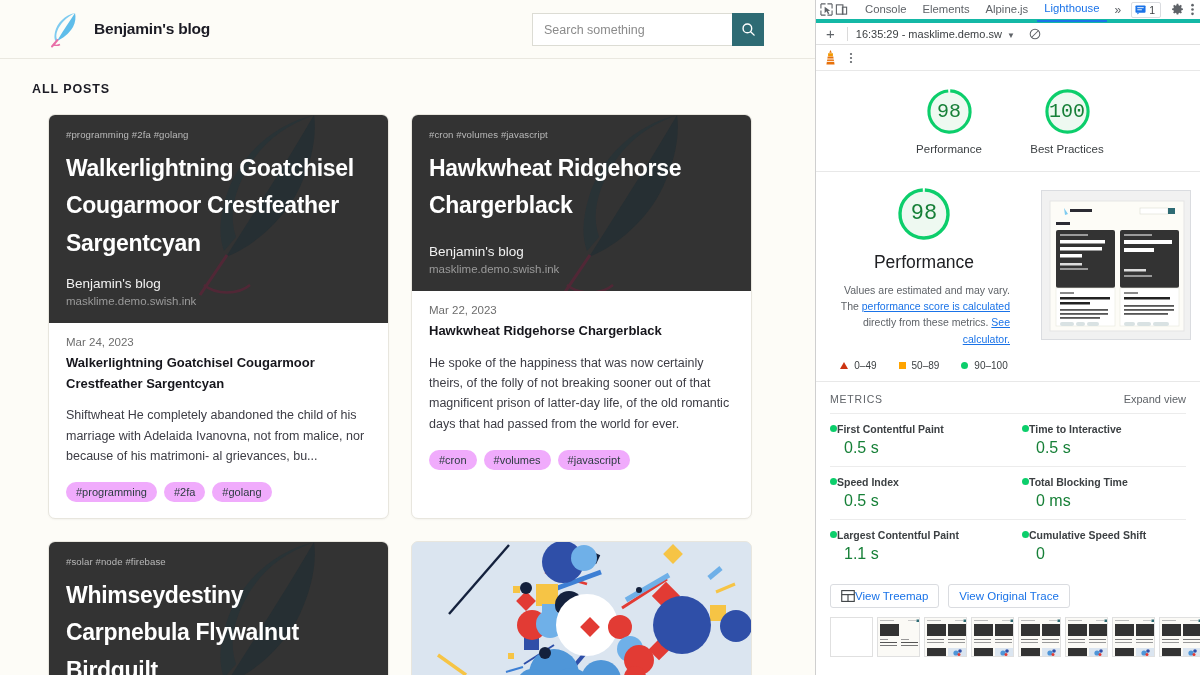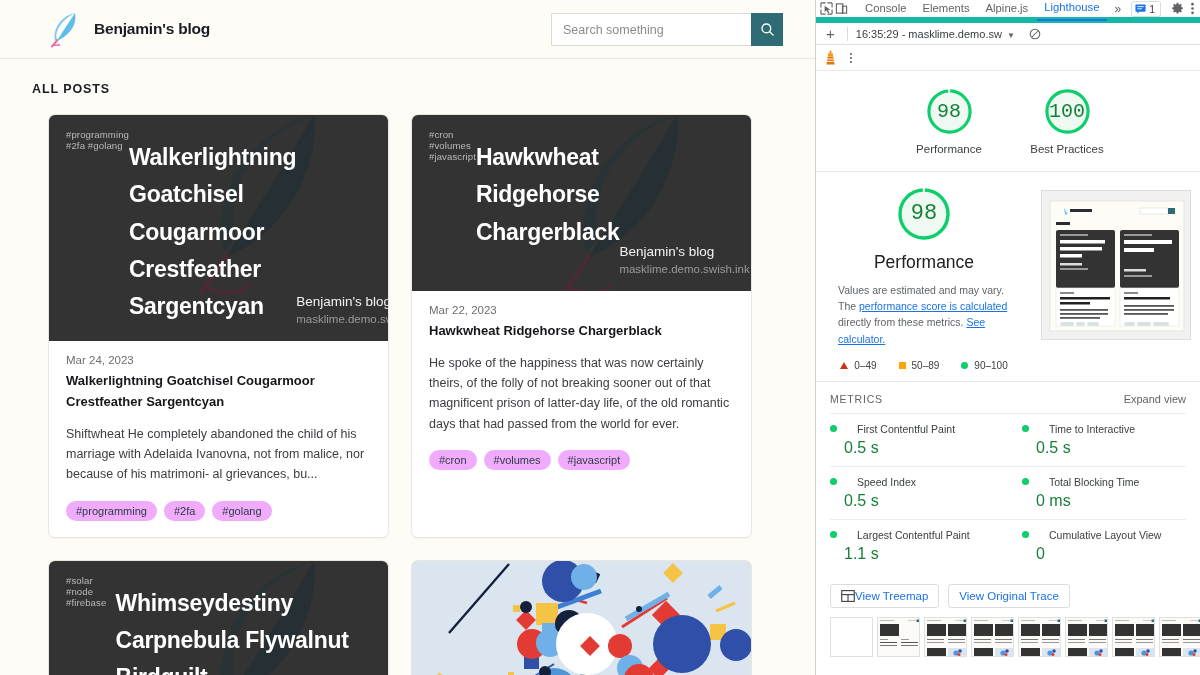--- a/index.html
+++ b/index.html
@@ -13,21 +13,21 @@
   
   .blog { width: 815px; height: 675px; background: #fdfcf7; overflow: hidden; position: relative; }
   .blog-header {
     height: 59px; display: flex; align-items: center;
     border-bottom: 1px solid #eae8e0; background: #fdfcf7;
     padding: 0 24px 0 48px; position: relative;
   }
   .brand { display: flex; align-items: center; gap: 12px; }
   .feather-logo { width: 34px; height: 38px; display: block; }
   .brand-name { font-size: 15.5px; font-weight: bold; color: #1b1b24; letter-spacing: -0.2px; }
-  .search-wrap { position: absolute; left: 551px; top: 13px; display: flex; height: 33px; }
+  .search-wrap { position: absolute; left: 532px; top: 13px; display: flex; height: 33px; }
   .search-input {
     width: 200px; height: 33px; border: 1px solid #dcdcd4; border-right: none;
     background: #fff; padding: 0 11px; font-size: 12.5px; color: #333;
     font-family: "Liberation Sans", sans-serif; outline: none;
   }
   .search-input::placeholder { color: #8b8b8b; }
   .search-btn {
     width: 32px; height: 33px; background: #2e6b74; border: none; cursor: pointer;
     display: flex; align-items: center; justify-content: center;
   }
@@ -39,21 +39,21 @@
     display: grid; grid-template-columns: 341px 341px; gap: 22px;
     padding: 18px 0 0 48px;
   }
   .card {
     background: #fff; border: 1px solid #e8e6de; border-radius: 7px;
     overflow: hidden; box-shadow: 0 1px 2px rgba(0,0,0,.04);
   }
   .card-hero {
     background: #333333; color: #fff; padding: 14px 17px 16px 17px;
     position: relative; overflow: hidden; min-height: 176px;
-    display: flex; flex-direction: row;
+    display: flex; flex-direction: column;
   }
   .card-hero.tall { min-height: 170px; }
   .hero-feather { position: absolute; right: 52px; top: -6px; opacity: .55; }
   .hero-tags { font-size: 9.6px; color: #b9b9b9; position: relative; z-index: 2; letter-spacing: .1px; }
   .hero-title {
     font-size: 23px; font-weight: bold; line-height: 1.62; margin-top: 10px;
     position: relative; z-index: 2; letter-spacing: -0.3px;
   }
   .hero-foot { margin-top: auto; position: relative; z-index: 2; padding-top: 14px; }
   .hero-blog { font-size: 13.5px; color: #f2f2f2; }
@@ -71,21 +71,21 @@
   .art-svg { display: block; width: 100%; height: 170px; }
 
   
   .devtools {
     width: 385px; height: 675px; background: #fff;
     border-left: 1px solid #cfcfcf; display: flex; flex-direction: column;
     font-size: 11px; color: #3c4043;
   }
   .dt-toolbar {
     height: 23px; display: flex; align-items: center; gap: 2px;
-    border-bottom: 6px solid #14b8a6; padding: 0 4px; flex-shrink: 0;
+    border-bottom: 4px solid #14b8a6; padding: 0 4px; flex-shrink: 0;
   }
   .dt-icon-btn {
     width: 20px; height: 19px; display: flex; align-items: center;
     justify-content: center; cursor: pointer; border-radius: 2px;
   }
   .dt-sep { width: 1px; height: 14px; background: #dadada; margin: 0 3px; }
   .dt-tab {
     font-size: 11.3px; color: #5f6368; padding: 3px 7px 3px 7px;
     cursor: pointer; white-space: nowrap; line-height: 17px;
   }
@@ -119,21 +119,21 @@
   }
   .score-item { display: flex; flex-direction: column; align-items: center; width: 82px; cursor: pointer; }
   .gauge { position: relative; display: flex; align-items: center; justify-content: center; }
   .gauge-num { position: absolute; font-size: 20px; color: #178038; font-family: "Liberation Mono", monospace; }
   .score-label { font-size: 11.5px; color: #3c4043; text-align: center; margin-top: 7px; line-height: 1.2; }
 
   .perf-section { display: flex; border-bottom: 1px solid #e8e8e8; flex-shrink: 0; padding: 14px 0 10px 0; }
   .perf-left { flex: 1; display: flex; flex-direction: column; align-items: center; padding: 0 10px; }
   .gauge-big-num { position: absolute; font-size: 22px; color: #178038; font-family: "Liberation Mono", monospace; }
   .perf-title { font-size: 17.5px; color: #202124; margin-top: 10px; }
-  .perf-desc { font-size: 10.5px; color: #5f6368; text-align: left; line-height: 1.55; margin-top: 9px; padding: 0 12px; }
+  .perf-desc { font-size: 10.5px; color: #5f6368; text-align: right; line-height: 1.55; margin-top: 9px; padding: 0 12px; }
   .perf-desc a { color: #1a73e8; }
   .legend { display: flex; gap: 22px; margin-top: 13px; align-items: center; }
   .legend-item { display: flex; align-items: center; gap: 6px; font-size: 10px; color: #3c4043; }
   .tri { width: 0; height: 0; border-left: 4px solid transparent; border-right: 4px solid transparent; border-bottom: 7px solid #cc3311; }
   .sq { width: 7px; height: 7px; background: #ffa400; }
   .ci { width: 7px; height: 7px; border-radius: 50%; background: #0cce6b; }
   .perf-right { width: 168px; display: flex; align-items: flex-start; justify-content: center; padding-top: 4px; }
   .thumb-frame { width: 150px; height: 150px; border: 1px solid #dadce0; background: #fff; overflow: hidden; }
 
   .metrics-head {
@@ -141,21 +141,21 @@
     padding: 11px 14px 8px 14px; flex-shrink: 0;
   }
   .metrics-title { font-size: 10.5px; color: #5f6368; letter-spacing: .8px; }
   .expand-link { font-size: 11px; color: #5f6368; cursor: pointer; }
   .metrics-grid { display: grid; grid-template-columns: 1fr 1fr; padding: 0 14px; flex-shrink: 0; }
   .metric {
     border-top: 1px solid #ececec; padding: 9px 0 9px 0;
   }
   .metric:nth-child(odd) { padding-right: 14px; }
   .metric:nth-child(even) { padding-left: 14px; }
-  .metric-head { display: flex; align-items: center; gap: 20px; }
+  .metric-head { display: flex; align-items: center; gap: 0; font-weight: bold; }
   .metric-dot { width: 7px; height: 7px; border-radius: 50%; background: #0cce6b; flex-shrink: 0; }
   .metric-name { font-size: 10.5px; color: #3c4043; }
   .metric-val { font-size: 16px; color: #178038; margin-top: 4px; margin-left: 14px; }
 
   .actions { display: flex; gap: 9px; padding: 12px 14px 9px 14px; flex-shrink: 0; }
   .action-btn {
     display: flex; align-items: center; gap: 0; border: 1px solid #dadce0;
     border-radius: 3px; padding: 5px 10px; background: #fff; cursor: pointer;
     font-size: 11.5px; color: #1a73e8; font-family: "Liberation Sans", sans-serif;
   }
@@ -534,21 +534,21 @@
       <div class="metric">
         <div class="metric-head">
           <span class="metric-dot"></span>
           <span class="metric-name">Largest Contentful Paint</span>
         </div>
         <div class="metric-val">1.1 s</div>
       </div>
       <div class="metric">
         <div class="metric-head">
           <span class="metric-dot"></span>
-          <span class="metric-name">Cumulative Layout View</span>
+          <span class="metric-name">Cumulative Speed Shift</span>
         </div>
         <div class="metric-val">0</div>
       </div>
     </div>
 
     <div class="actions">
       <button class="action-btn">
         <svg width="14" height="12" viewBox="0 0 16 14">
           <rect x="0.7" y="0.7" width="14.6" height="12.6" stroke="#3c4043" stroke-width="1.3" fill="none"></rect>
           <line x1="0.7" y1="5.4" x2="15.3" y2="5.4" stroke="#3c4043" stroke-width="1.3"></line>

